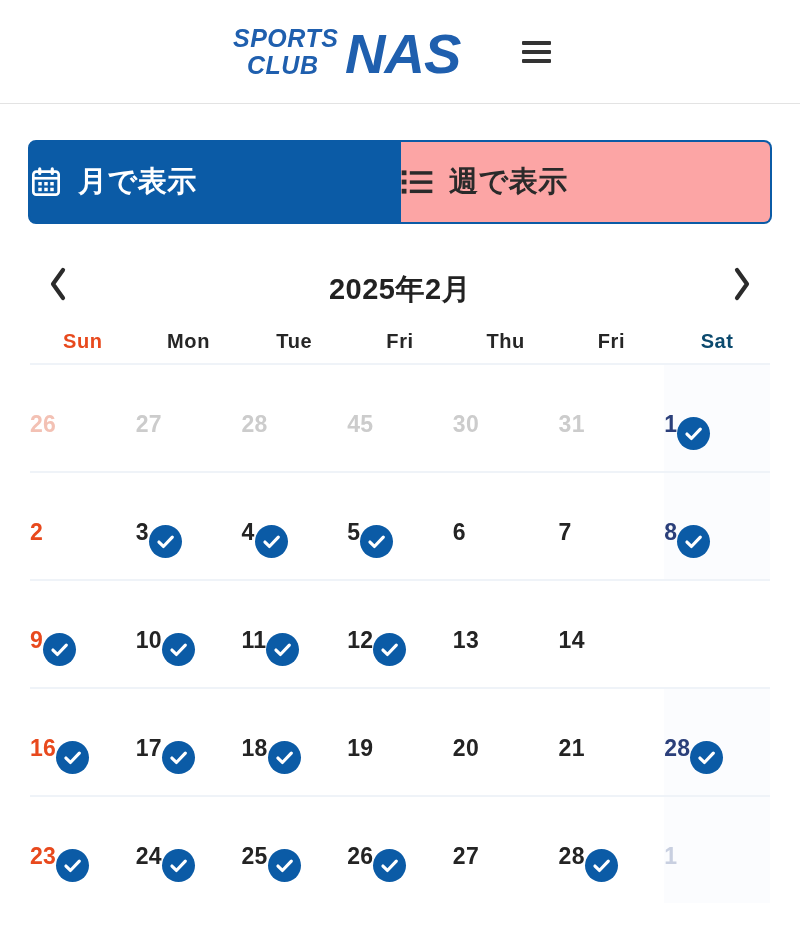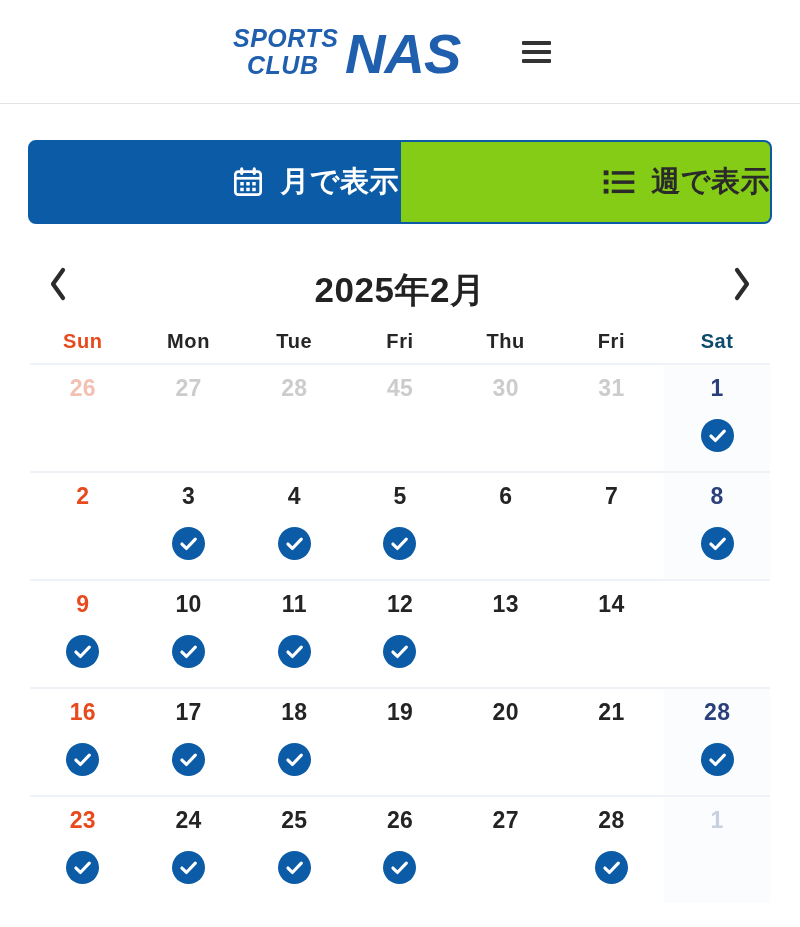--- a/index.html
+++ b/index.html
@@ -57,35 +57,35 @@
   
   .view-tabs {
     margin: 36px 28px 0 28px;
     display: flex;
     height: 84px;
   }
   .tab {
     flex: 1;
     display: flex;
     align-items: center;
-    justify-content: flex-end;
+    justify-content: flex-start;
     gap: 16px;
     font-size: 29px;
     font-weight: bold;
     cursor: pointer;
     letter-spacing: 0.5px;
   }
   .tab-left {
     background: #0b5ba6;
     color: #ffffff;
     border: 2px solid #0b5ba6;
     border-radius: 8px 0 0 8px;
   }
   .tab-right {
-    background: #84cc16;
+    background: #fca5a5;
     color: #2a2a2a;
     border: 2px solid #0b5ba6;
     border-left: none;
     border-radius: 0 8px 8px 0;
   }
   .tab-icon { display: flex; align-items: center; justify-content: center; }
 
   
   .month-nav {
     margin-top: 24px;
@@ -98,21 +98,21 @@
   .nav-arrow {
     width: 40px;
     height: 48px;
     display: flex;
     align-items: center;
     justify-content: center;
     cursor: pointer;
     color: #2b2b2b;
   }
   .month-label {
-    font-size: 35px;
+    font-size: 29px;
     font-weight: bold;
     color: #222222;
     letter-spacing: 0.5px;
     margin-top: 12px;
   }
 
   
   .calendar {
     margin: 10px 30px 0 30px;
   }
@@ -130,21 +130,20 @@
   .wd.sun { color: #e8491d; }
   .wd.sat { color: #0c4a6e; }
   .wd.wk  { color: #262626; }
 
   .week-row {
     border-top: 2px solid #eff3f8;
     min-height: 108px;
   }
   .day-cell {
     display: flex;
-    flex-direction: column;
     align-items: center;
     padding-top: 12px;
     cursor: pointer;
   }
   .day-cell.sat-col { background: #fbfcfe; }
   .day-num {
     font-size: 23px;
     font-weight: bold;
     line-height: 1;
     letter-spacing: 0.3px;

